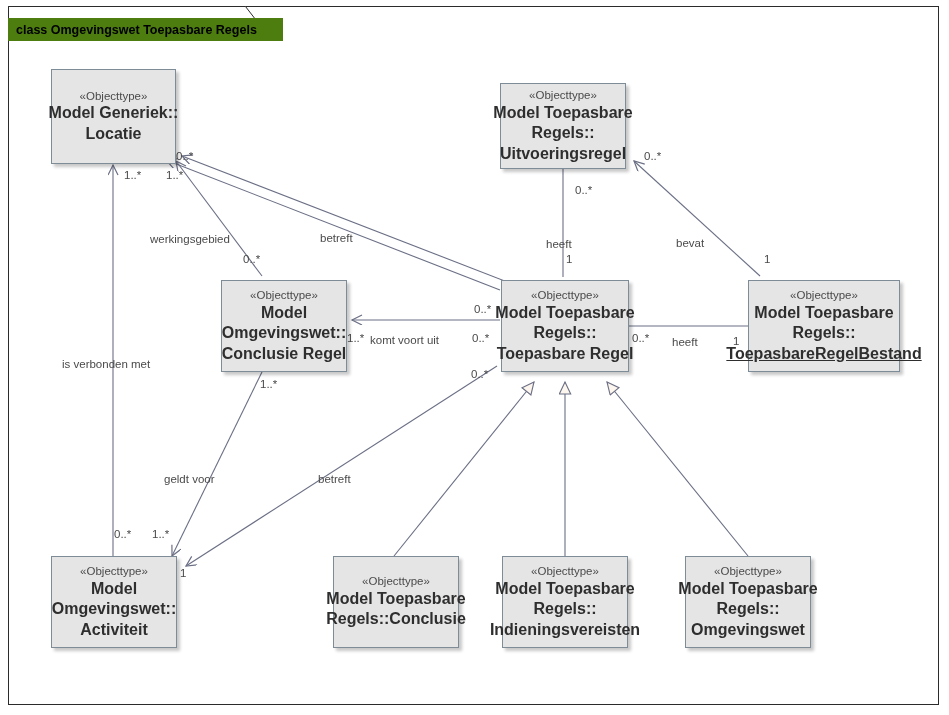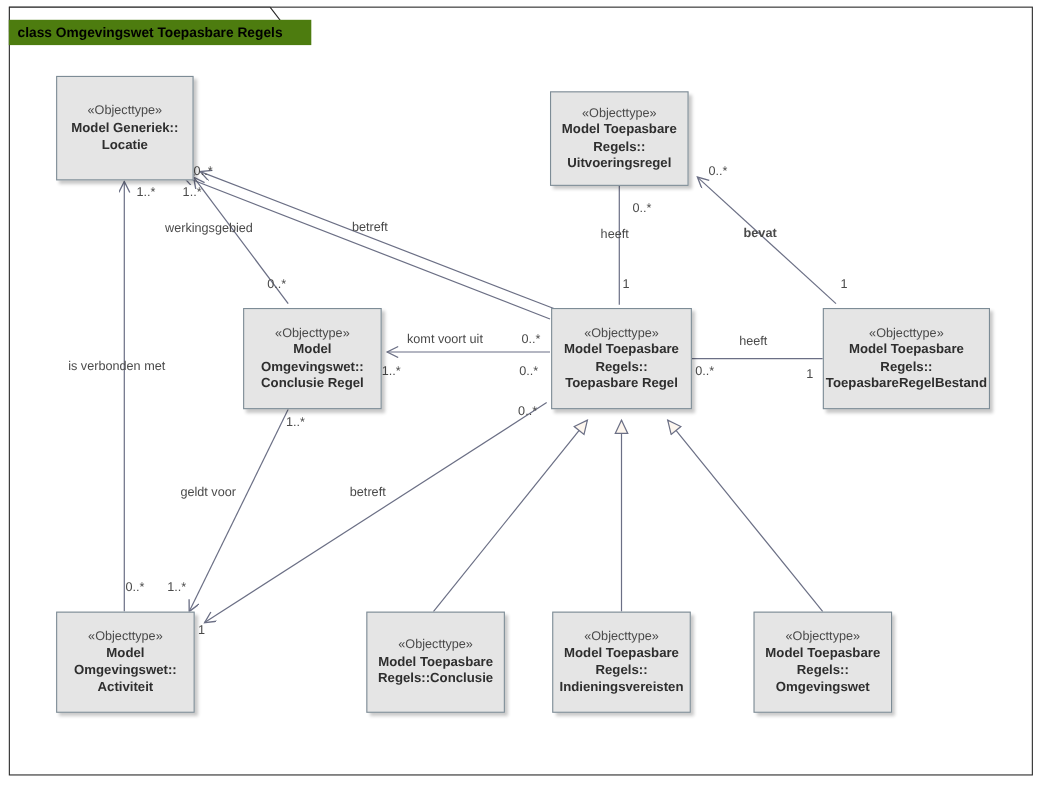--- a/index.html
+++ b/index.html
@@ -76,36 +76,38 @@
     line-height: 1.28;
     padding: 2px 1px;
   }
   .uml-stereotype {
     font-size: 11.5px;
     font-weight: normal;
     color: #4a4a4a;
     white-space: nowrap;
   }
   .uml-name {
-    font-size: 12px;
+    font-size: 16px;
     font-weight: bold;
     color: #2e2e2e;
     white-space: nowrap;
   }
   .uml-name.overflow {
     overflow: visible;
+    text-decoration: underline;
   }
   
   .edge-label {
     position: absolute;
     font-size: 11.5px;
     color: #4a4a4a;
     white-space: nowrap;
     z-index: 2;
     background: transparent;
+    margin-top: 31px;
   }
   .mult-label {
     position: absolute;
     font-size: 11.5px;
     color: #4a4a4a;
     white-space: nowrap;
     z-index: 2;
   }
 </style>
 </head>
@@ -218,21 +220,21 @@
     <div class="uml-name">Regels::</div>
     <div class="uml-name">Omgevingswet</div>
   </div>
 
   <div class="edge-label" style="left:150px; top:202px;">werkingsgebied</div>
 
   <div class="edge-label" style="left:320px; top:201px;">betreft</div>
 
   <div class="edge-label" style="left:546px; top:207px;">heeft</div>
 
-  <div class="edge-label" style="left:676px; top:206px;font-weight:bold;">bevat</div>
+  <div class="edge-label" style="left:676px; top:206px;">bevat</div>
 
   <div class="edge-label" style="left:370px; top:303px;">komt voort uit</div>
 
   <div class="edge-label" style="left:672px; top:305px;">heeft</div>
 
   <div class="edge-label" style="left:62px; top:327px;">is verbonden met</div>
 
   <div class="edge-label" style="left:164px; top:442px;">geldt voor</div>
 
   <div class="edge-label" style="left:318px; top:442px;">betreft</div>

